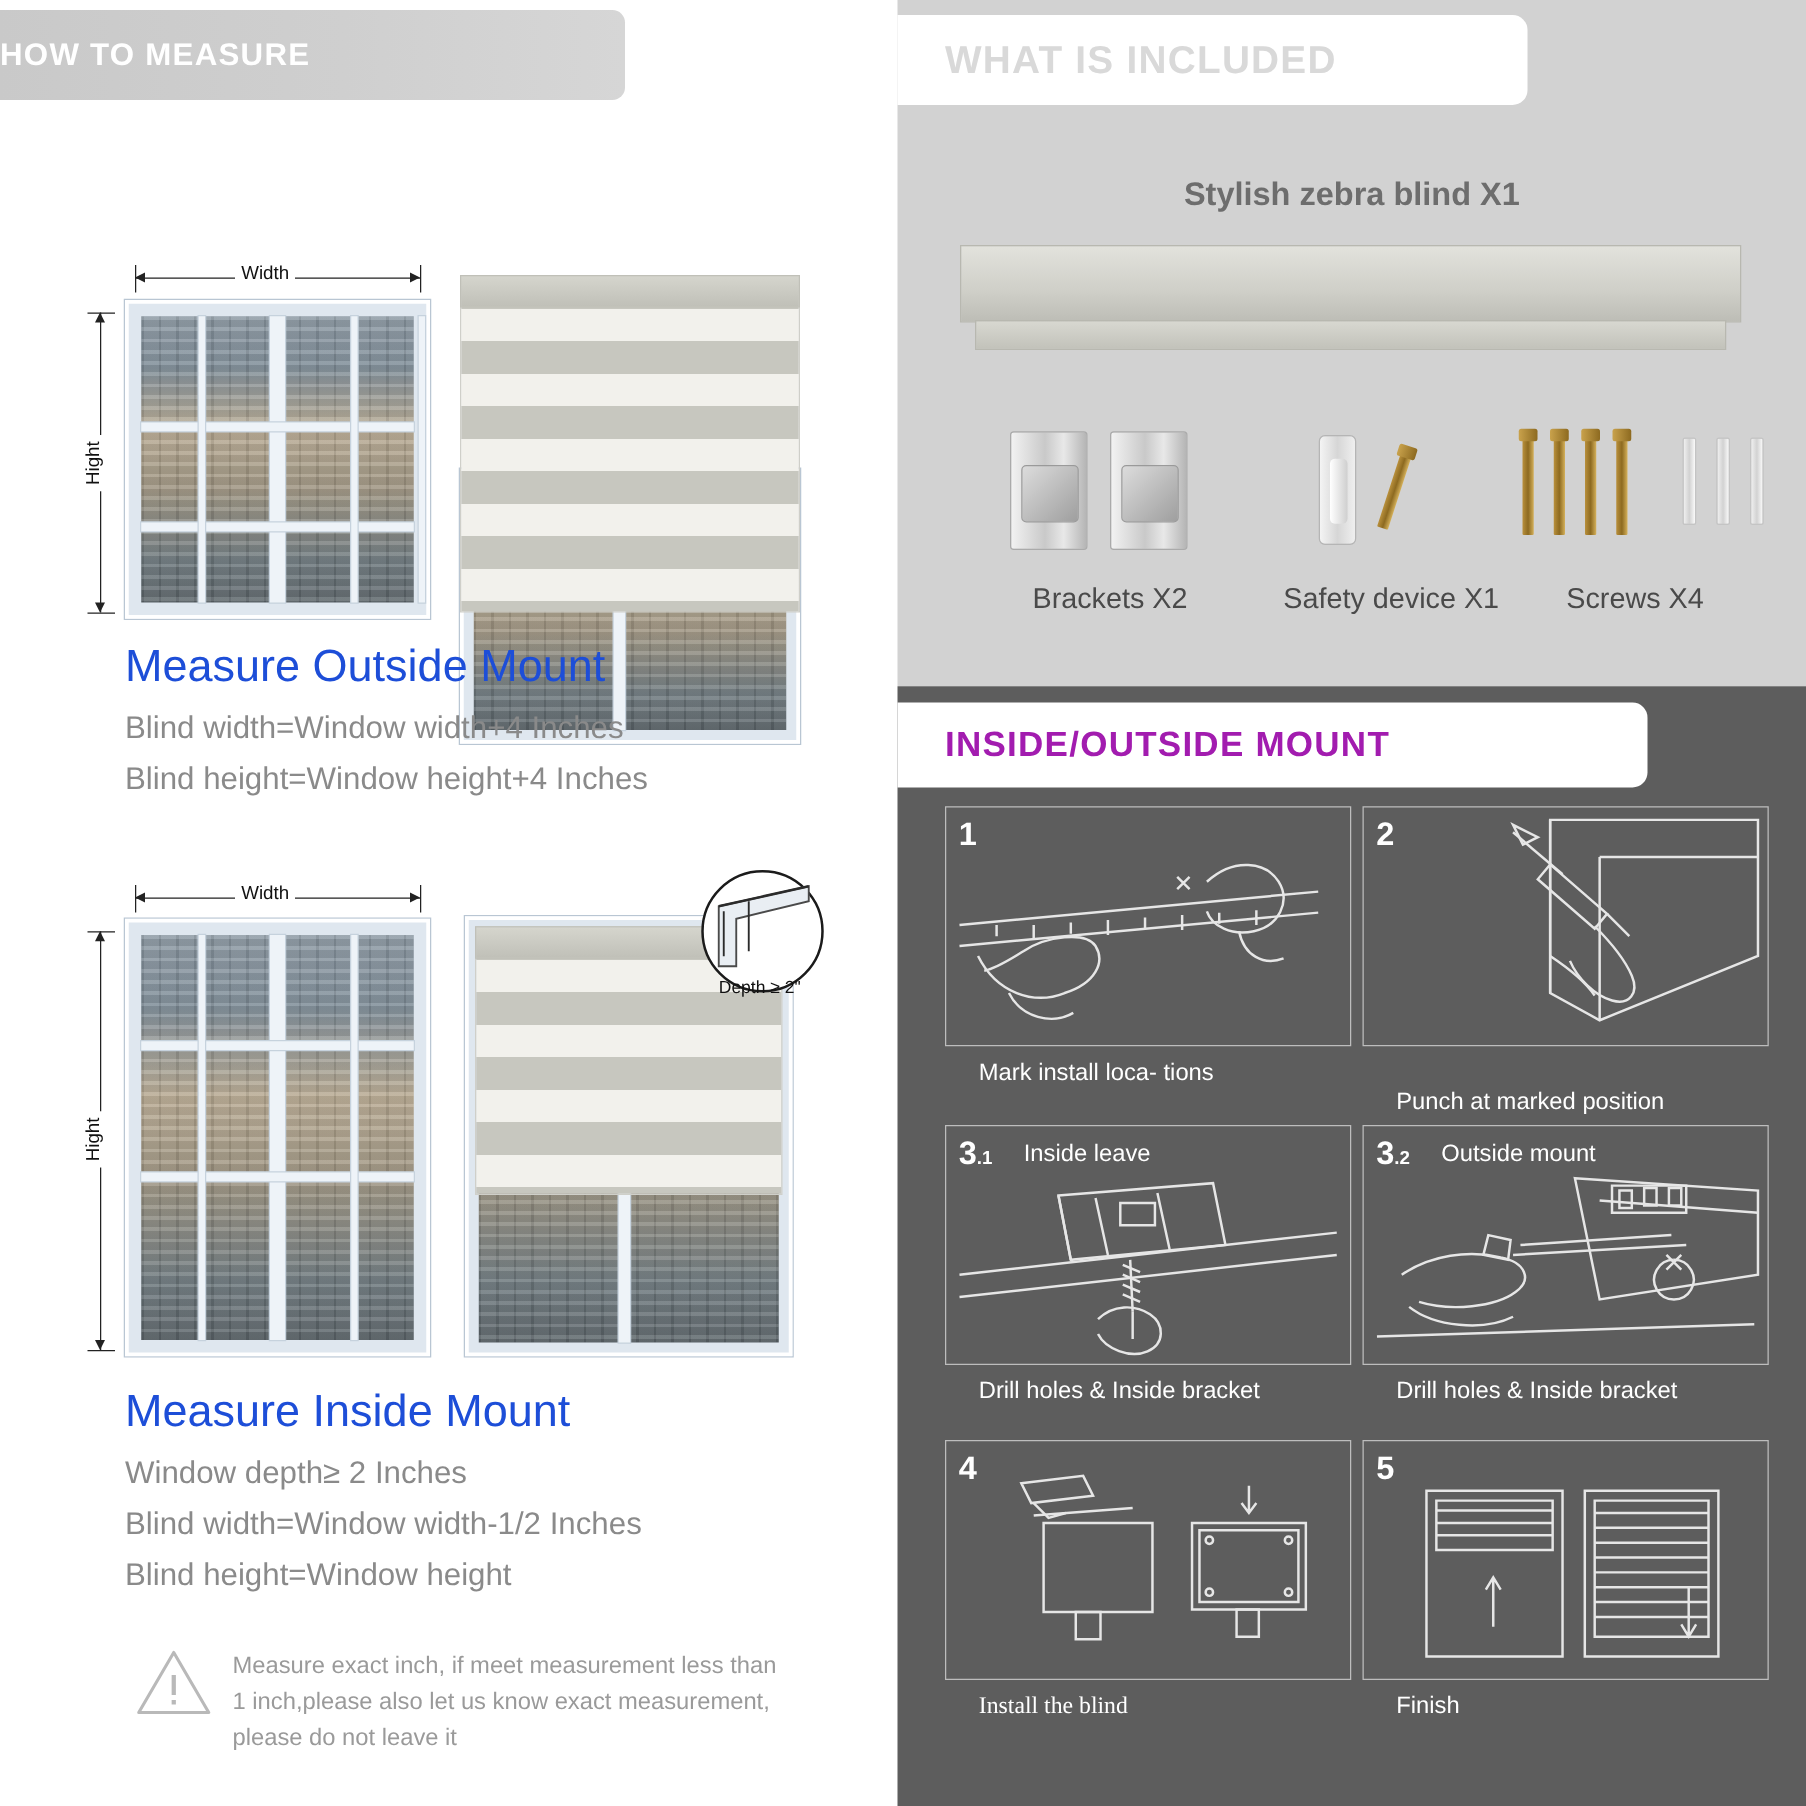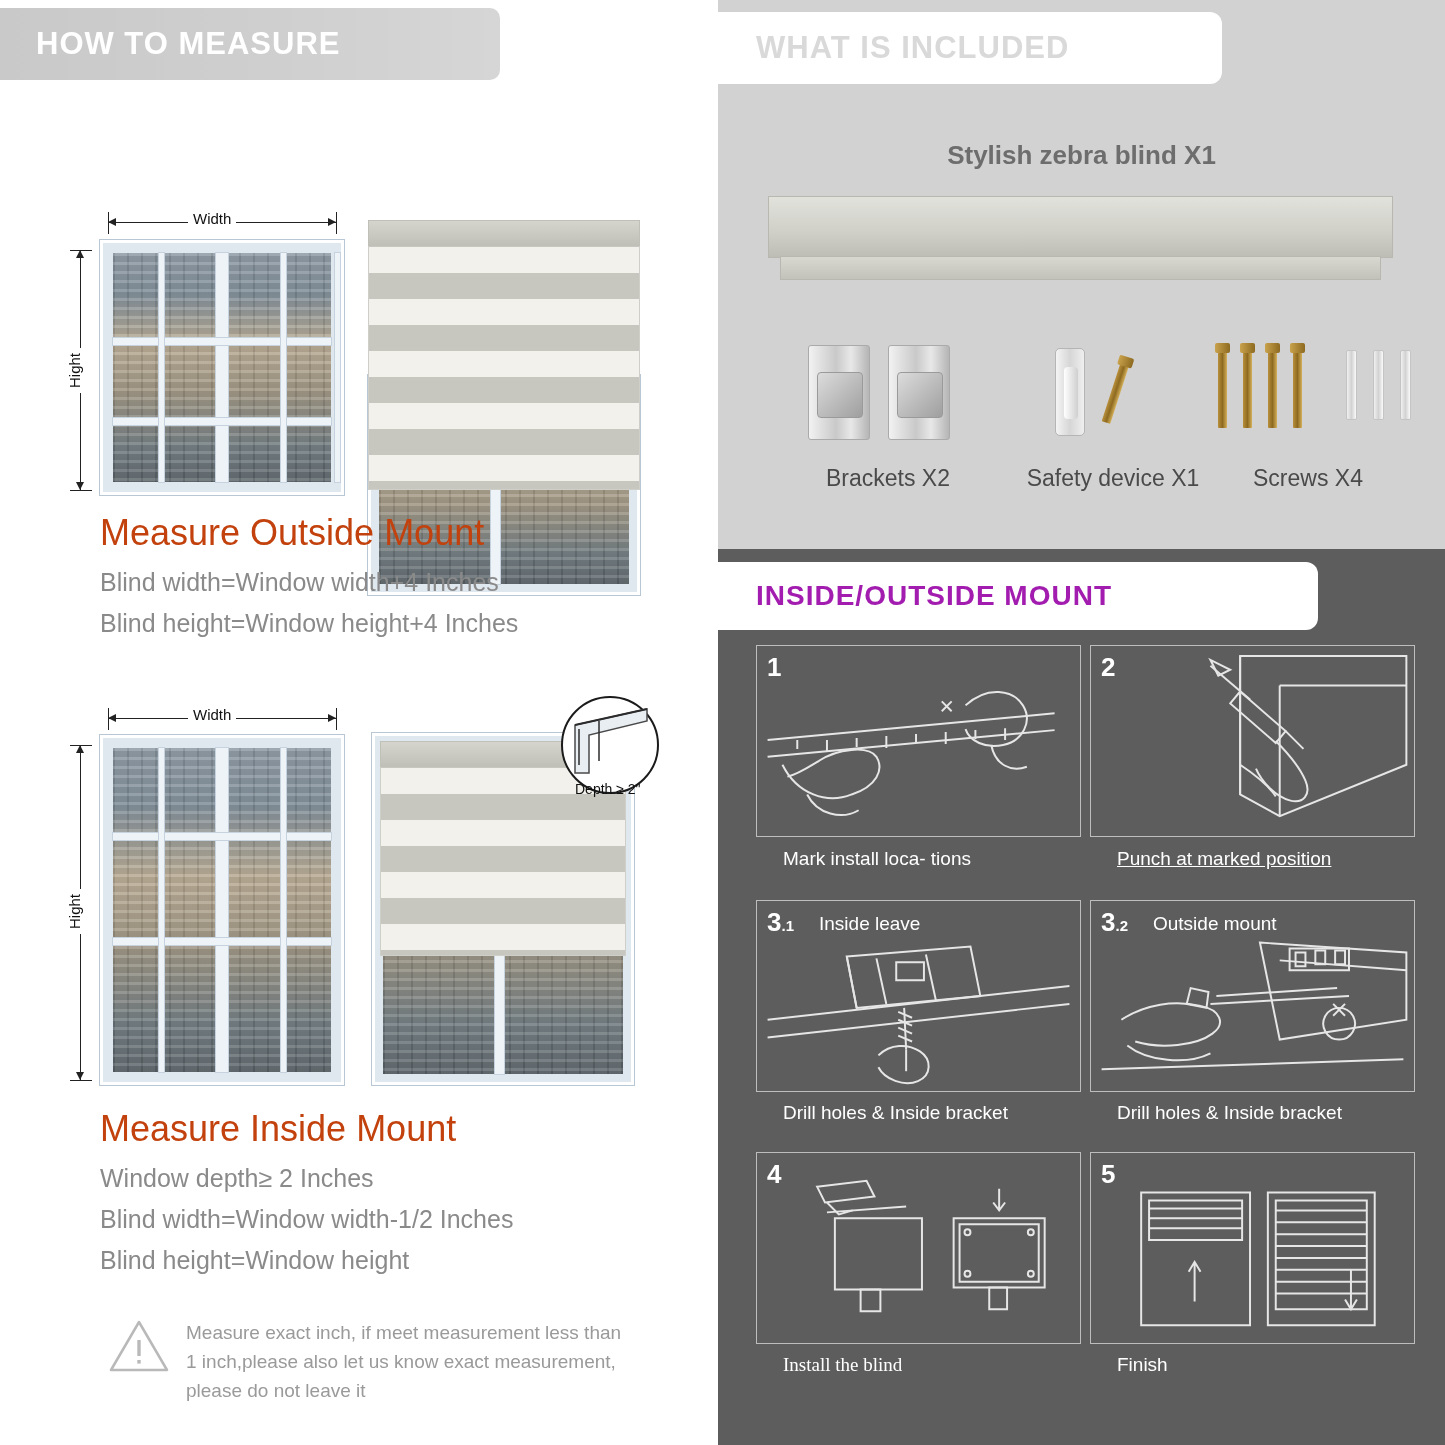--- a/index.html
+++ b/index.html
@@ -18,21 +18,21 @@
     background:#ffffff;
   }
   .ribbon {
     position:absolute; display:flex; align-items:center;
     font-weight:bold; letter-spacing:1px;
   }
   .ribbon-left {
     left:0; top:8px; width:500px; height:72px;
     background:linear-gradient(to right,#c9c9c9,#cfcfcf 55%,#d6d6d6);
     border-radius:0 10px 10px 0;
-    color:#ffffff; font-size:31px; padding-left:36px;
+    color:#ffffff; font-size:25px; 
   }
 
   .diagram { position:absolute; }
 
   
   .win-frame {
     position:absolute;
     background:#dfe7ef;
     border:3px solid #ffffff;
     box-shadow:0 0 0 1px #b9c6d3;
@@ -90,21 +90,21 @@
   .dim-v::before { top:0; border-bottom:8px solid #222; }
   .dim-v::after { bottom:0; border-top:8px solid #222; }
   .tick { position:absolute; background:#222; }
   .dim-label {
     position:absolute; font-size:15px; color:#111; background:#fff; padding:0 5px;
     font-family:"Liberation Sans", sans-serif;
   }
   .dim-label.vert { transform:rotate(-90deg); transform-origin:center; }
 
   .head-text {
-    position:absolute; color:#c2410c; font-size:36px;
+    position:absolute; color:#1d4ed8; font-size:36px;
   }
   .body-text {
     position:absolute; color:#8a8a8a; font-size:25px; line-height:41px;
   }
 
   .warn { position:absolute; display:flex; gap:16px; align-items:flex-start; }
   .warn-tri { width:62px; height:56px; position:relative; flex:0 0 auto; }
   .note-text { color:#9a9a9a; font-size:19px; line-height:29px; }
 
   
@@ -375,21 +375,21 @@
           <path d="M120 20 L160 54"></path>
           <path d="M128 30 L120 14 L140 24 Z"></path>
           <path d="M150 46 L196 86 L186 98 L140 58 Z"></path>
           <path d="M186 96 C198 108, 210 122, 216 136 C222 150, 214 160, 200 156 C186 152, 172 138, 166 124"></path>
           <path d="M196 86 L214 104"></path>
           <path d="M150 120 C165 130, 178 140, 186 152"></path>
         </g>
       </svg>
     </div>
   </div>
-  <div class="step-cap" style="left:1090px; top:848px;text-decoration:underline;">Punch at  marked position</div>
+  <div class="step-cap" style="left:1090px; top:871px;">Punch at  marked position</div>
 
   <div class="step-box" style="left:756px; top:900px; width:325px; height:192px;">
     <div class="step-num">
       <span>3</span><span class="sub">.1</span>
     </div>
     <div class="step-inline">Inside leave</div>
     <div class="sketch">
       <svg viewBox="0 0 325 192">
         <g fill="none" stroke="#e6e6e6" stroke-width="2">
           <path d="M10 120 L315 86"></path>

